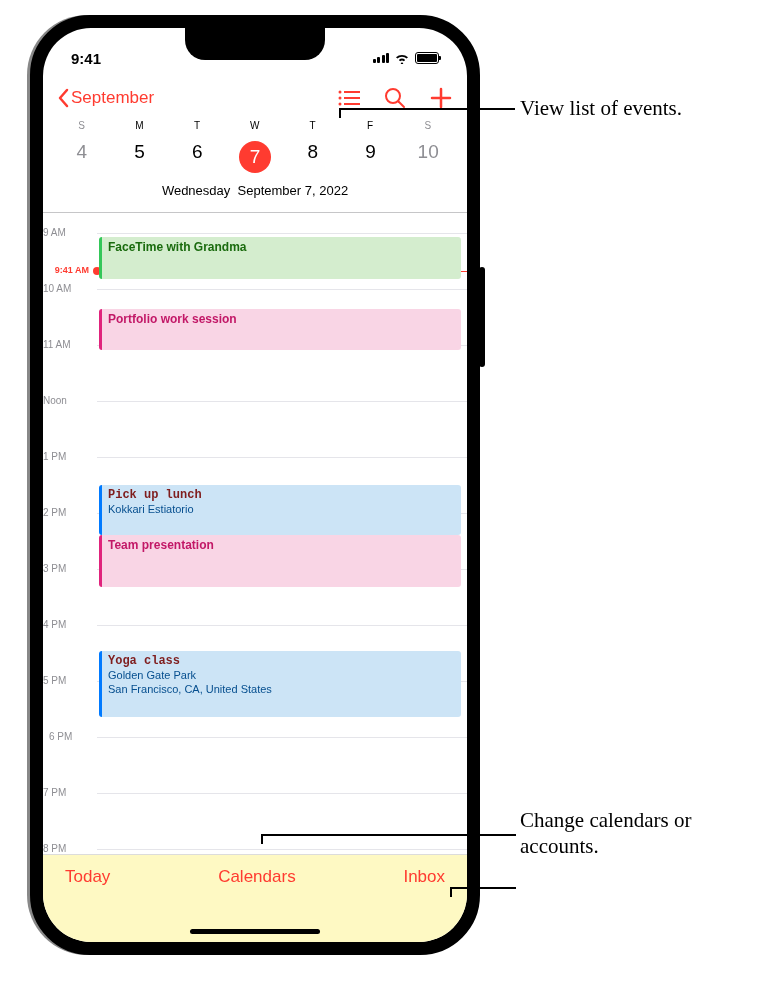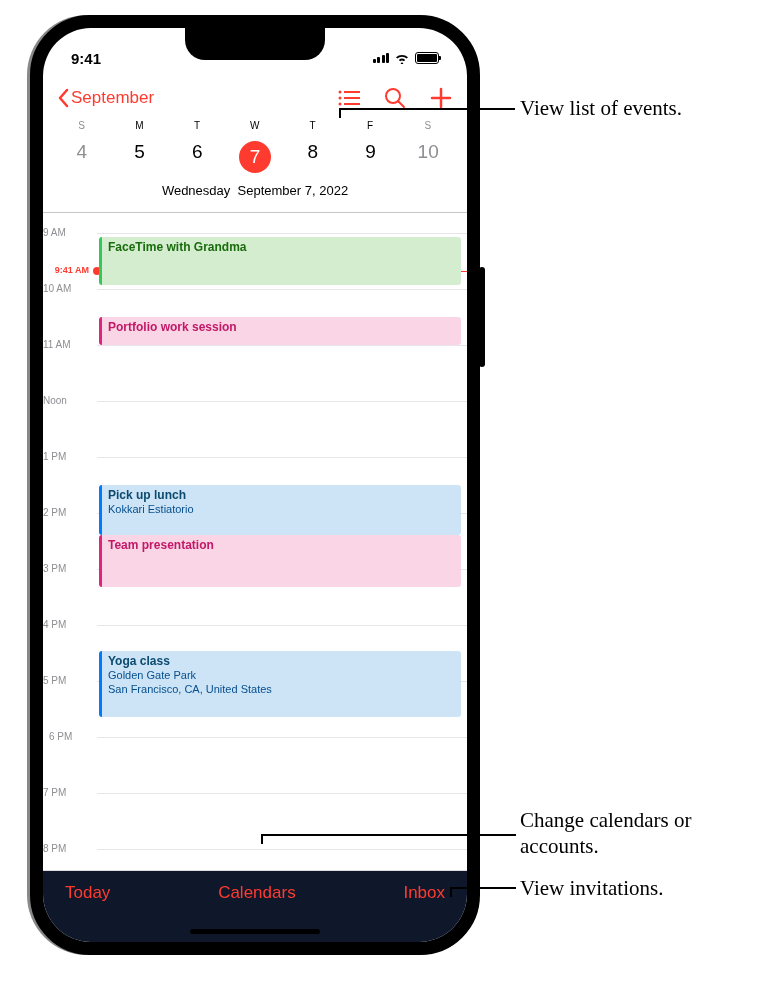--- a/index.html
+++ b/index.html
@@ -151,26 +151,26 @@
     border-left: 3px solid;
     font-size: 12px; line-height: 1.25;
     overflow: hidden;
   }
   .event-title { font-weight: 600; }
   .event-sub { font-size: 11px; }
   .ev-green { background: #d4edce; border-color: #34c759; color: #1a6b0e; }
   .ev-pink  { background: #f9d5e5; border-color: #e0237c; color: #a6175a; }
   .ev-pink .event-title { color: #c21867; }
   .ev-blue  { background: #cce4f6; border-color: #007aff; color: #064f8f; }
-  .ev-blue .event-title { color: #0c4a6e; }
+  .ev-blue .event-title { color: #7f1d1d; font-family: Liberation Mono, monospace; }
 
   
   .toolbar {
     position: absolute; bottom: 0; left: 0; right: 0;
-    height: 72px; background: #0f172a;
+    height: 88px; background: #fef9c3;
     border-top: 1px solid #dcdcdc;
     display: flex; align-items: flex-start;
     justify-content: space-between;
     padding: 12px 22px 0;
     color: #ff3b30; font-size: 17px;
   }
   .home-indicator {
     position: absolute; bottom: 8px; left: 50%;
     transform: translateX(-50%);
     width: 130px; height: 5px; background: #000;
@@ -320,24 +320,24 @@
         </div>
         <div class="hour-row" style="top: 580px; left: 54px;">
           <div class="hour-label" style="left: -54px;">7 PM</div>
         </div>
         <div class="hour-row" style="top: 636px; left: 54px;">
           <div class="hour-label" style="left: -54px;">8 PM</div>
         </div>
         <div class="now-line" style="top: 58.2667px;"></div>
         <div class="now-dot" style="top: 58.2667px;"></div>
         <div class="now-label" style="top: 58.2667px;">9:41 AM</div>
-        <div class="event ev-green" style="top: 24px; height: 48px;">
+        <div class="event ev-green" style="top: 24px; height: 42px;">
           <div class="event-title">FaceTime with Grandma</div>
         </div>
-        <div class="event ev-pink" style="top: 104px; height: 28px;">
+        <div class="event ev-pink" style="top: 96px; height: 41px;">
           <div class="event-title">Portfolio work session</div>
         </div>
         <div class="event ev-blue" style="top: 272px; height: 50px;">
           <div class="event-title">Pick up lunch</div>
           <div class="event-sub">Kokkari Estiatorio</div>
         </div>
         <div class="event ev-pink" style="top: 322px; height: 52px;">
           <div class="event-title">Team presentation</div>
         </div>
         <div class="event ev-blue" style="top: 438px; height: 66px;">
@@ -361,14 +361,13 @@
   <div class="callout-line" style="top:93px; left:309px; width:176px;"></div>
   <div class="callout-tick" style="top:93px; left:309px;"></div>
   <div class="callout-text" style="top:80px; left:490px;">View list of events.</div>
 
   <div class="callout-line" style="top:819px; left:231px; width:255px;"></div>
   <div class="callout-tick" style="top:819px; left:231px;"></div>
   <div class="callout-text" style="top:792px; left:490px; width:240px;">Change calendars or accounts.</div>
 
   <div class="callout-line" style="top:872px; left:420px; width:66px;"></div>
   <div class="callout-tick" style="top:872px; left:420px;"></div>
-  <div class="callout-text" style="top:860px; left:490px;">View invitations.</div>
 </div>
 
 </body></html>

